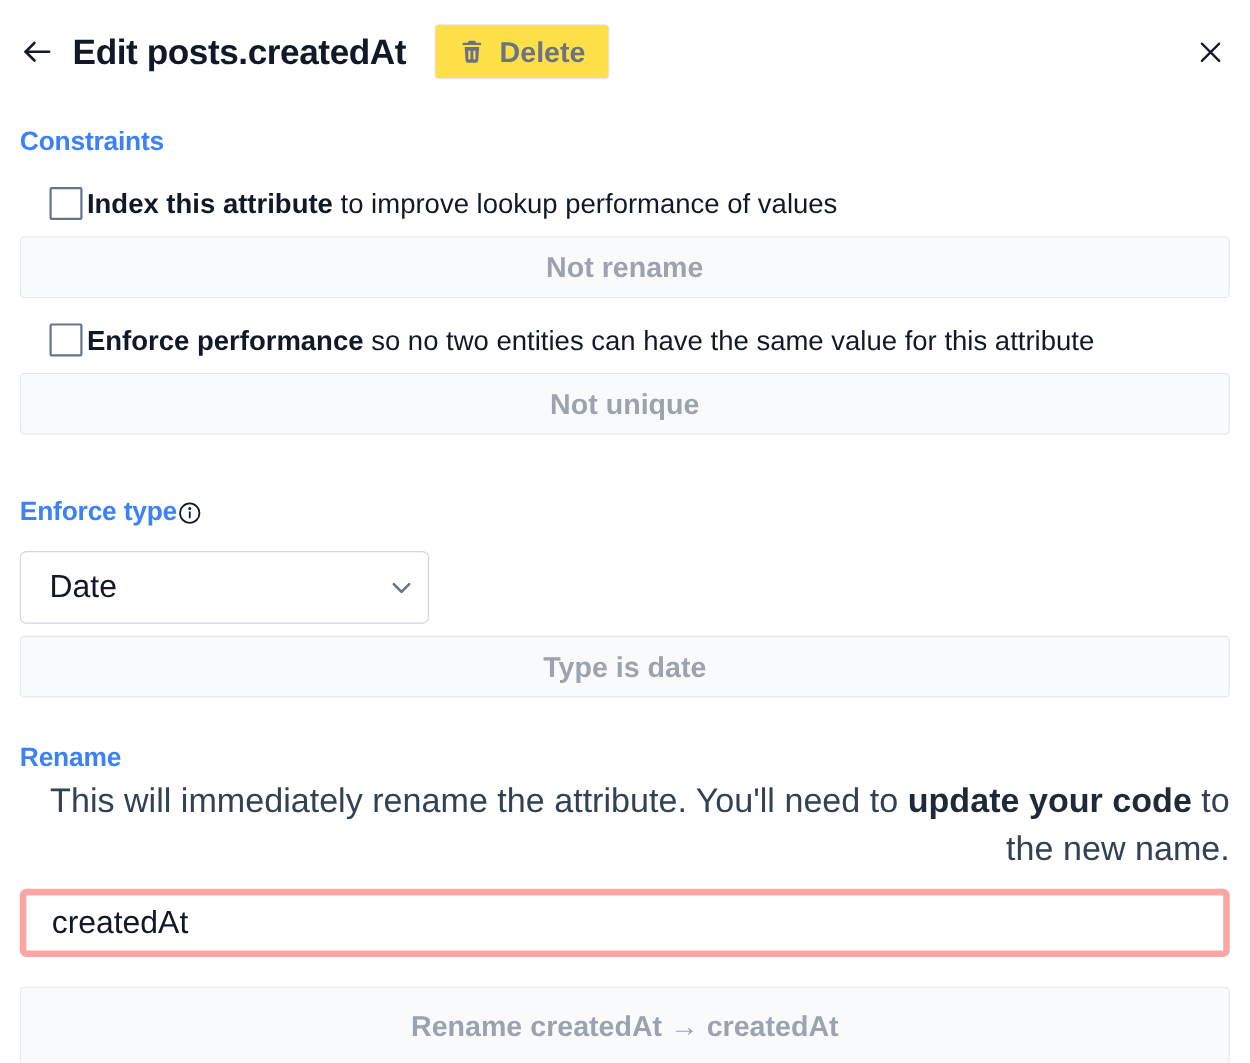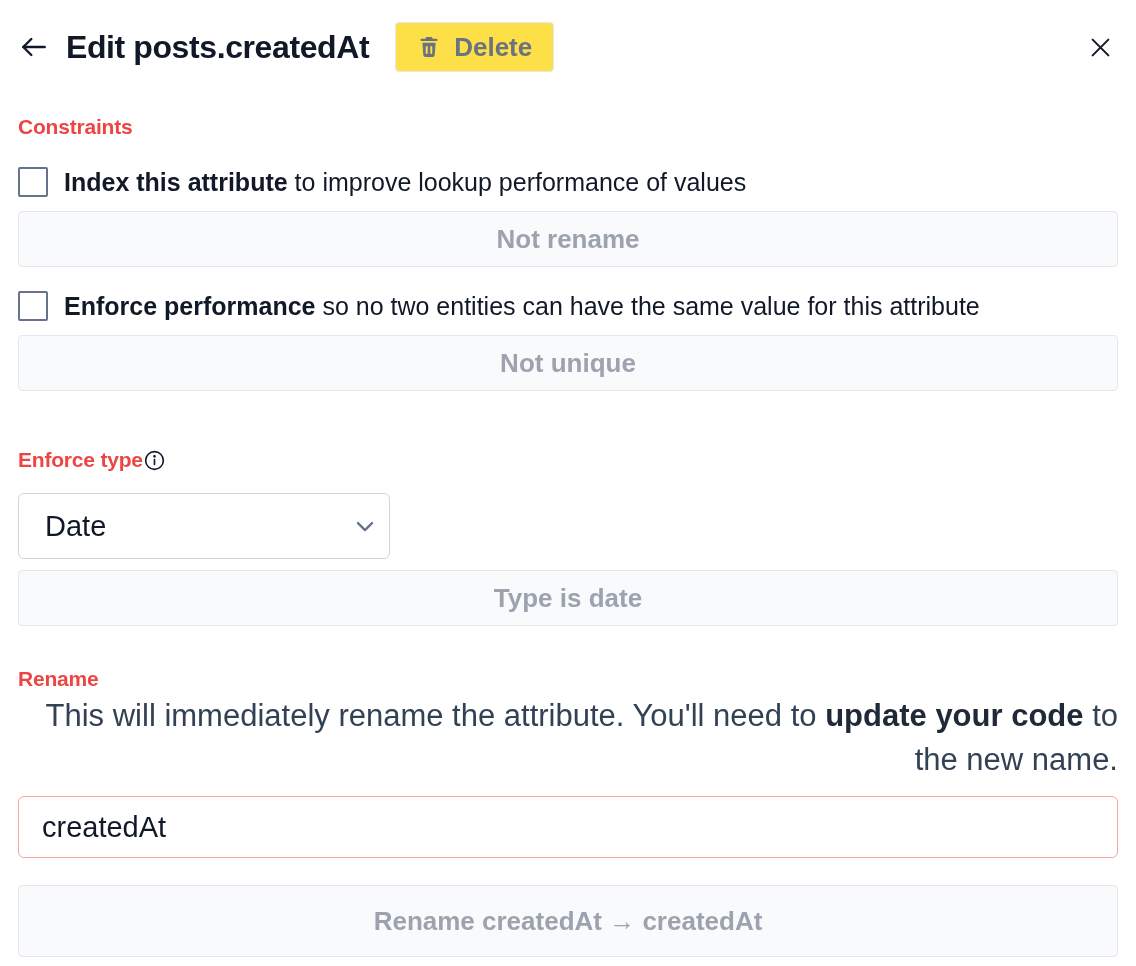--- a/index.html
+++ b/index.html
@@ -18,27 +18,27 @@
   .title { font-size:32px; font-weight:700; letter-spacing:-0.4px; white-space:nowrap; }
   .delete-btn {
     margin-left:26px; display:inline-flex; align-items:center; gap:13px;
     background:#fde047; border:1px solid #e5e7eb; border-radius:4px;
     height:50px; padding:0 21px; cursor:pointer;
     font-family:inherit; font-size:26px; font-weight:700; color:#6b7280;
   }
   .close-btn { margin-left:auto; background:none; border:none; cursor:pointer; padding:4px; display:flex; }
 
   
-  .section-heading { font-size:21px; font-weight:700; color:#ef4444; letter-spacing:-0.2px; }
+  .section-heading { font-size:24px; font-weight:700; color:#3b82f6; letter-spacing:-0.2px; }
   .h-constraints { margin-top:42px; }
   .h-type { margin-top:57px; display:flex; align-items:center; }
   .h-rename { margin-top:41px; }
 
   
-  .check-row { display:flex; align-items:center; gap:16px; font-size:25px; line-height:32px; }
+  .check-row { display:flex; gap:4px; font-size:25px; line-height:32px;margin-left:27px; }
   .row-index { margin-top:27px; }
   .row-unique { margin-top:23px; }
   .checkbox {
     appearance:none; -webkit-appearance:none; flex:none;
     width:30px; height:30px; background:#fff;
     border:2px solid #64748b; border-radius:2px; cursor:pointer;
   }
   .check-label b { font-weight:700; }
 
   
@@ -57,21 +57,21 @@
     background:#fff; border:1px solid #d1d5db; border-radius:6px;
     display:flex; align-items:center; justify-content:space-between;
     padding:0 10px 0 26px; font-size:29px; color:#111827; cursor:pointer;
   }
 
   
   .rename-desc { margin-top:3px; font-size:31px; line-height:44px; color:#334155; max-width:1100px;text-align:right; }
   .rename-desc b { color:#1f2937; font-weight:700; }
   .rename-input {
     margin-top:14px; display:block; width:100%; height:62px;
-    border:1px solid #fca5a5; border-radius:6px; background:#fff;
+    border:6px solid #fca5a5; border-radius:6px; background:#fff;
     padding:0 23px; font-family:inherit; font-size:29px; color:#111827;
   }
   .icon { display:flex; align-items:center; }
 </style>
 </head>
 <body>
 
 <div class="panel">
 
   <div class="header">

